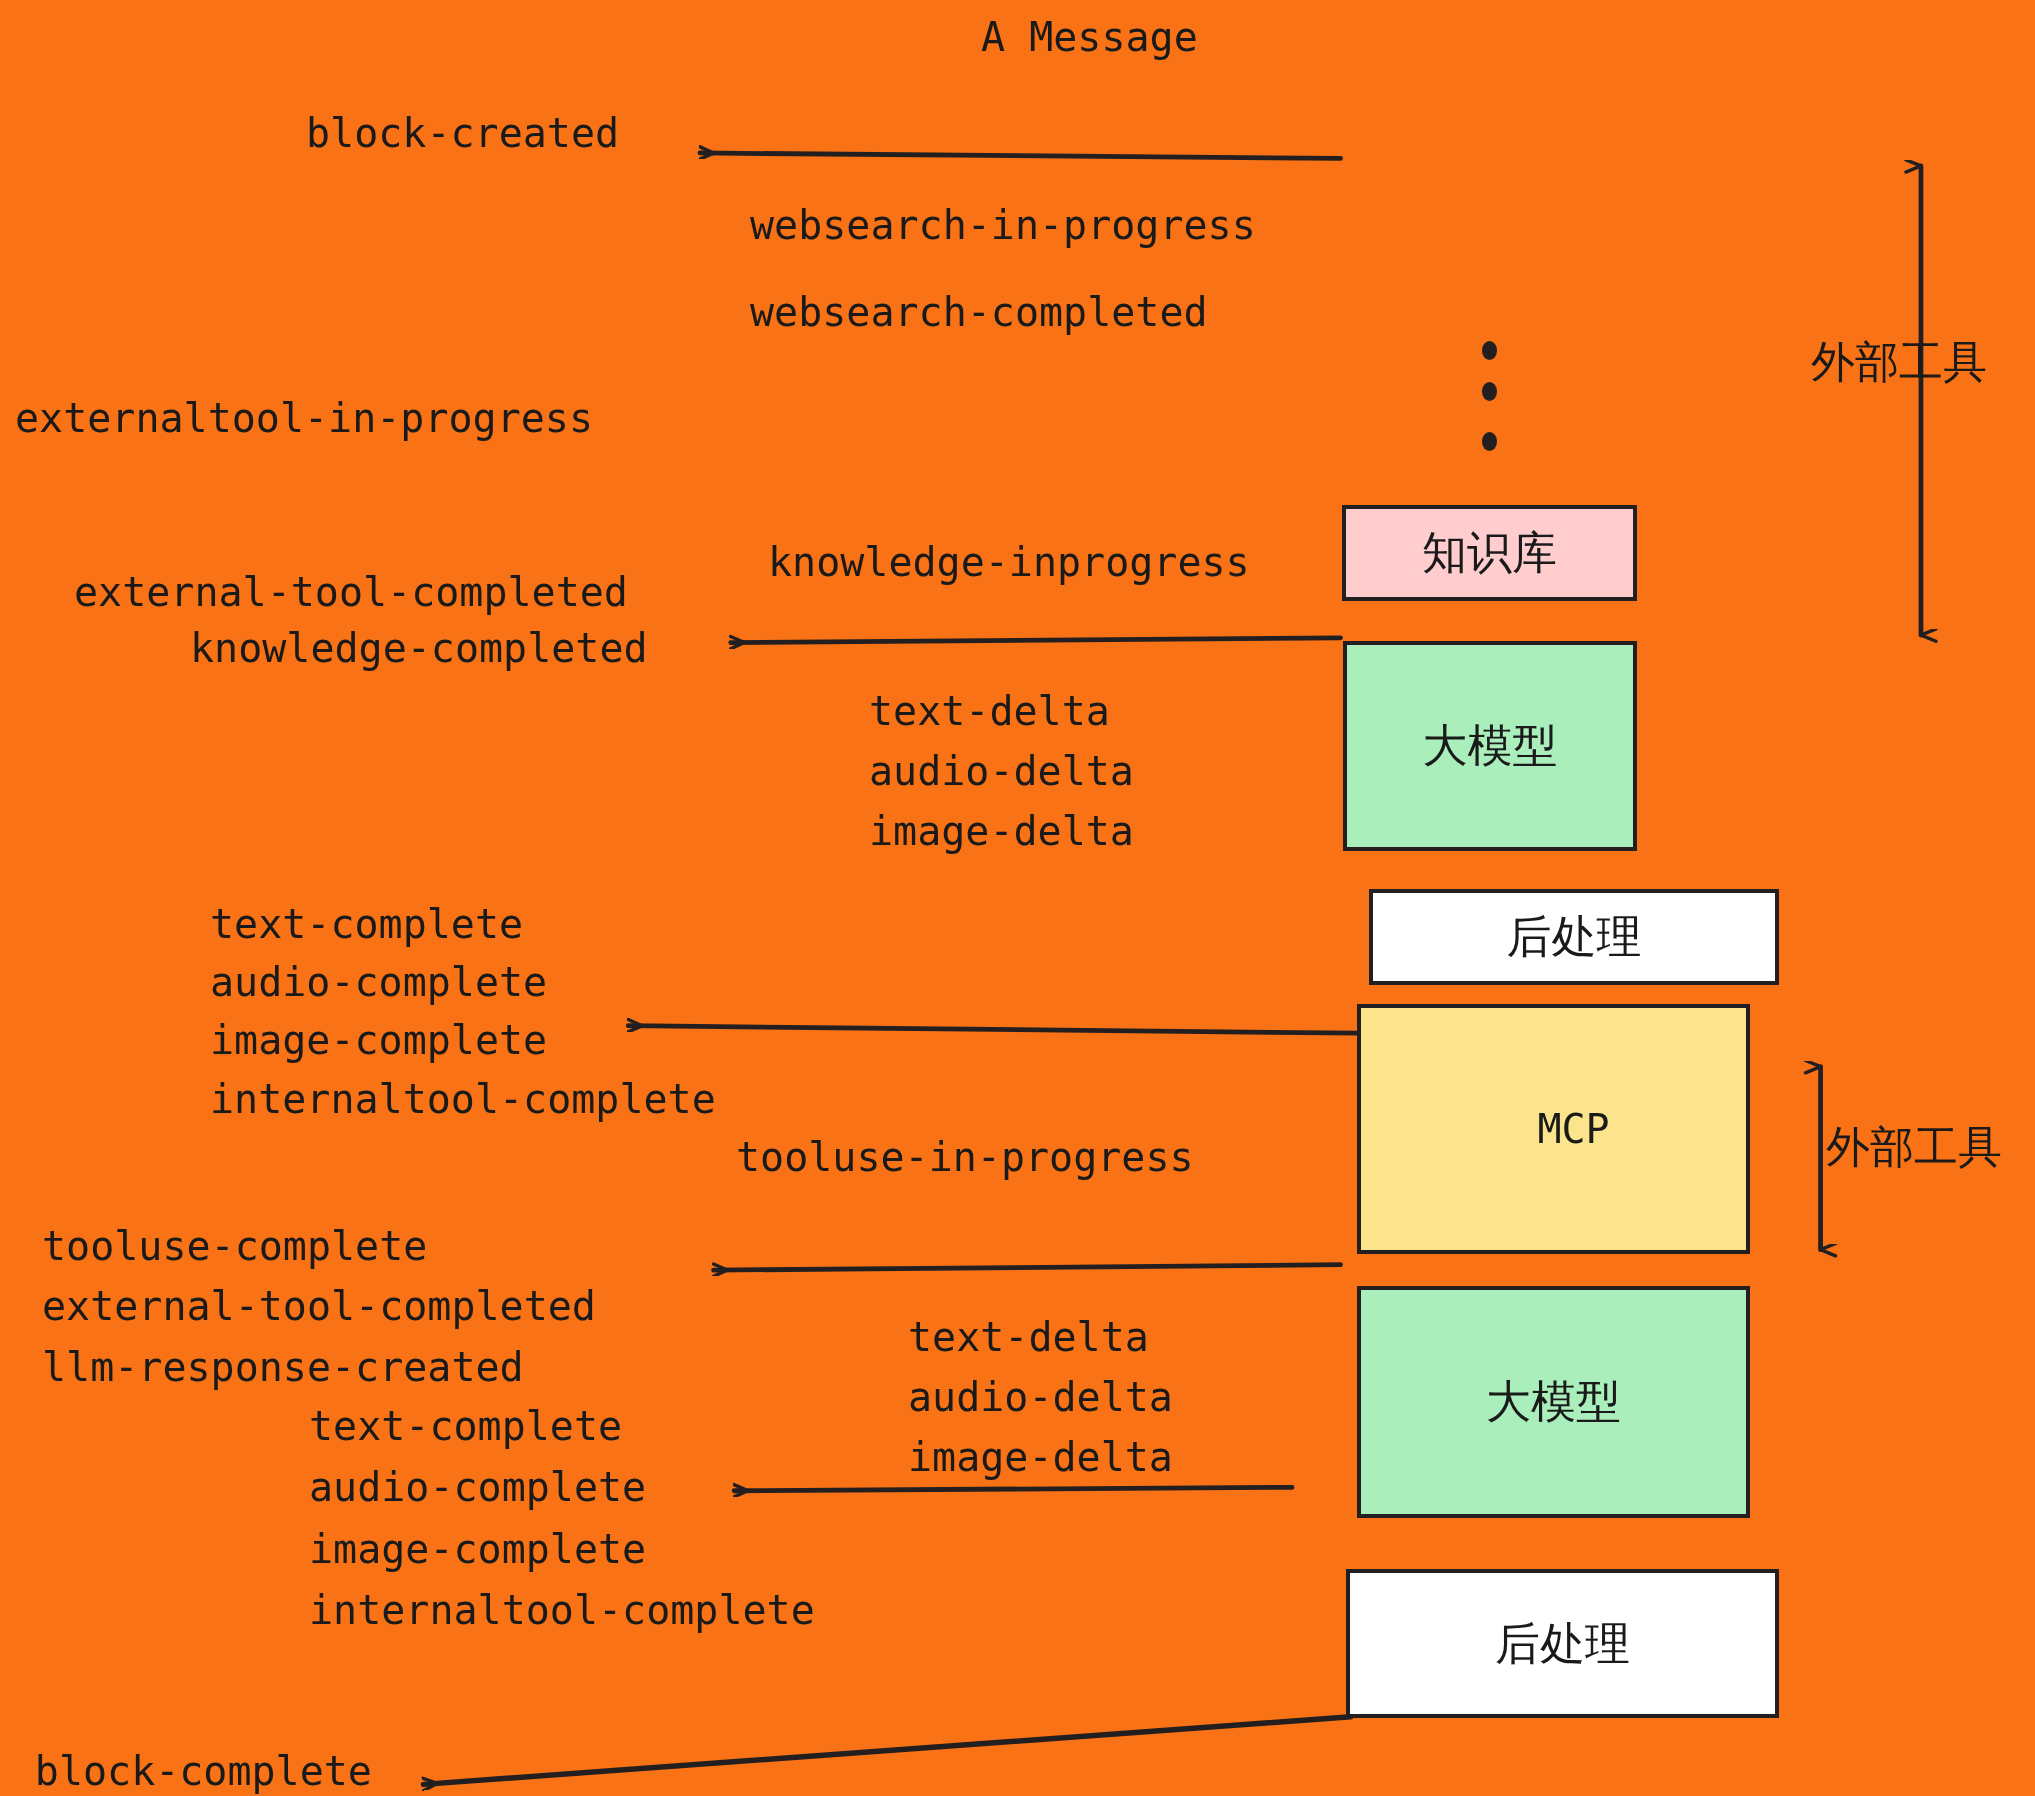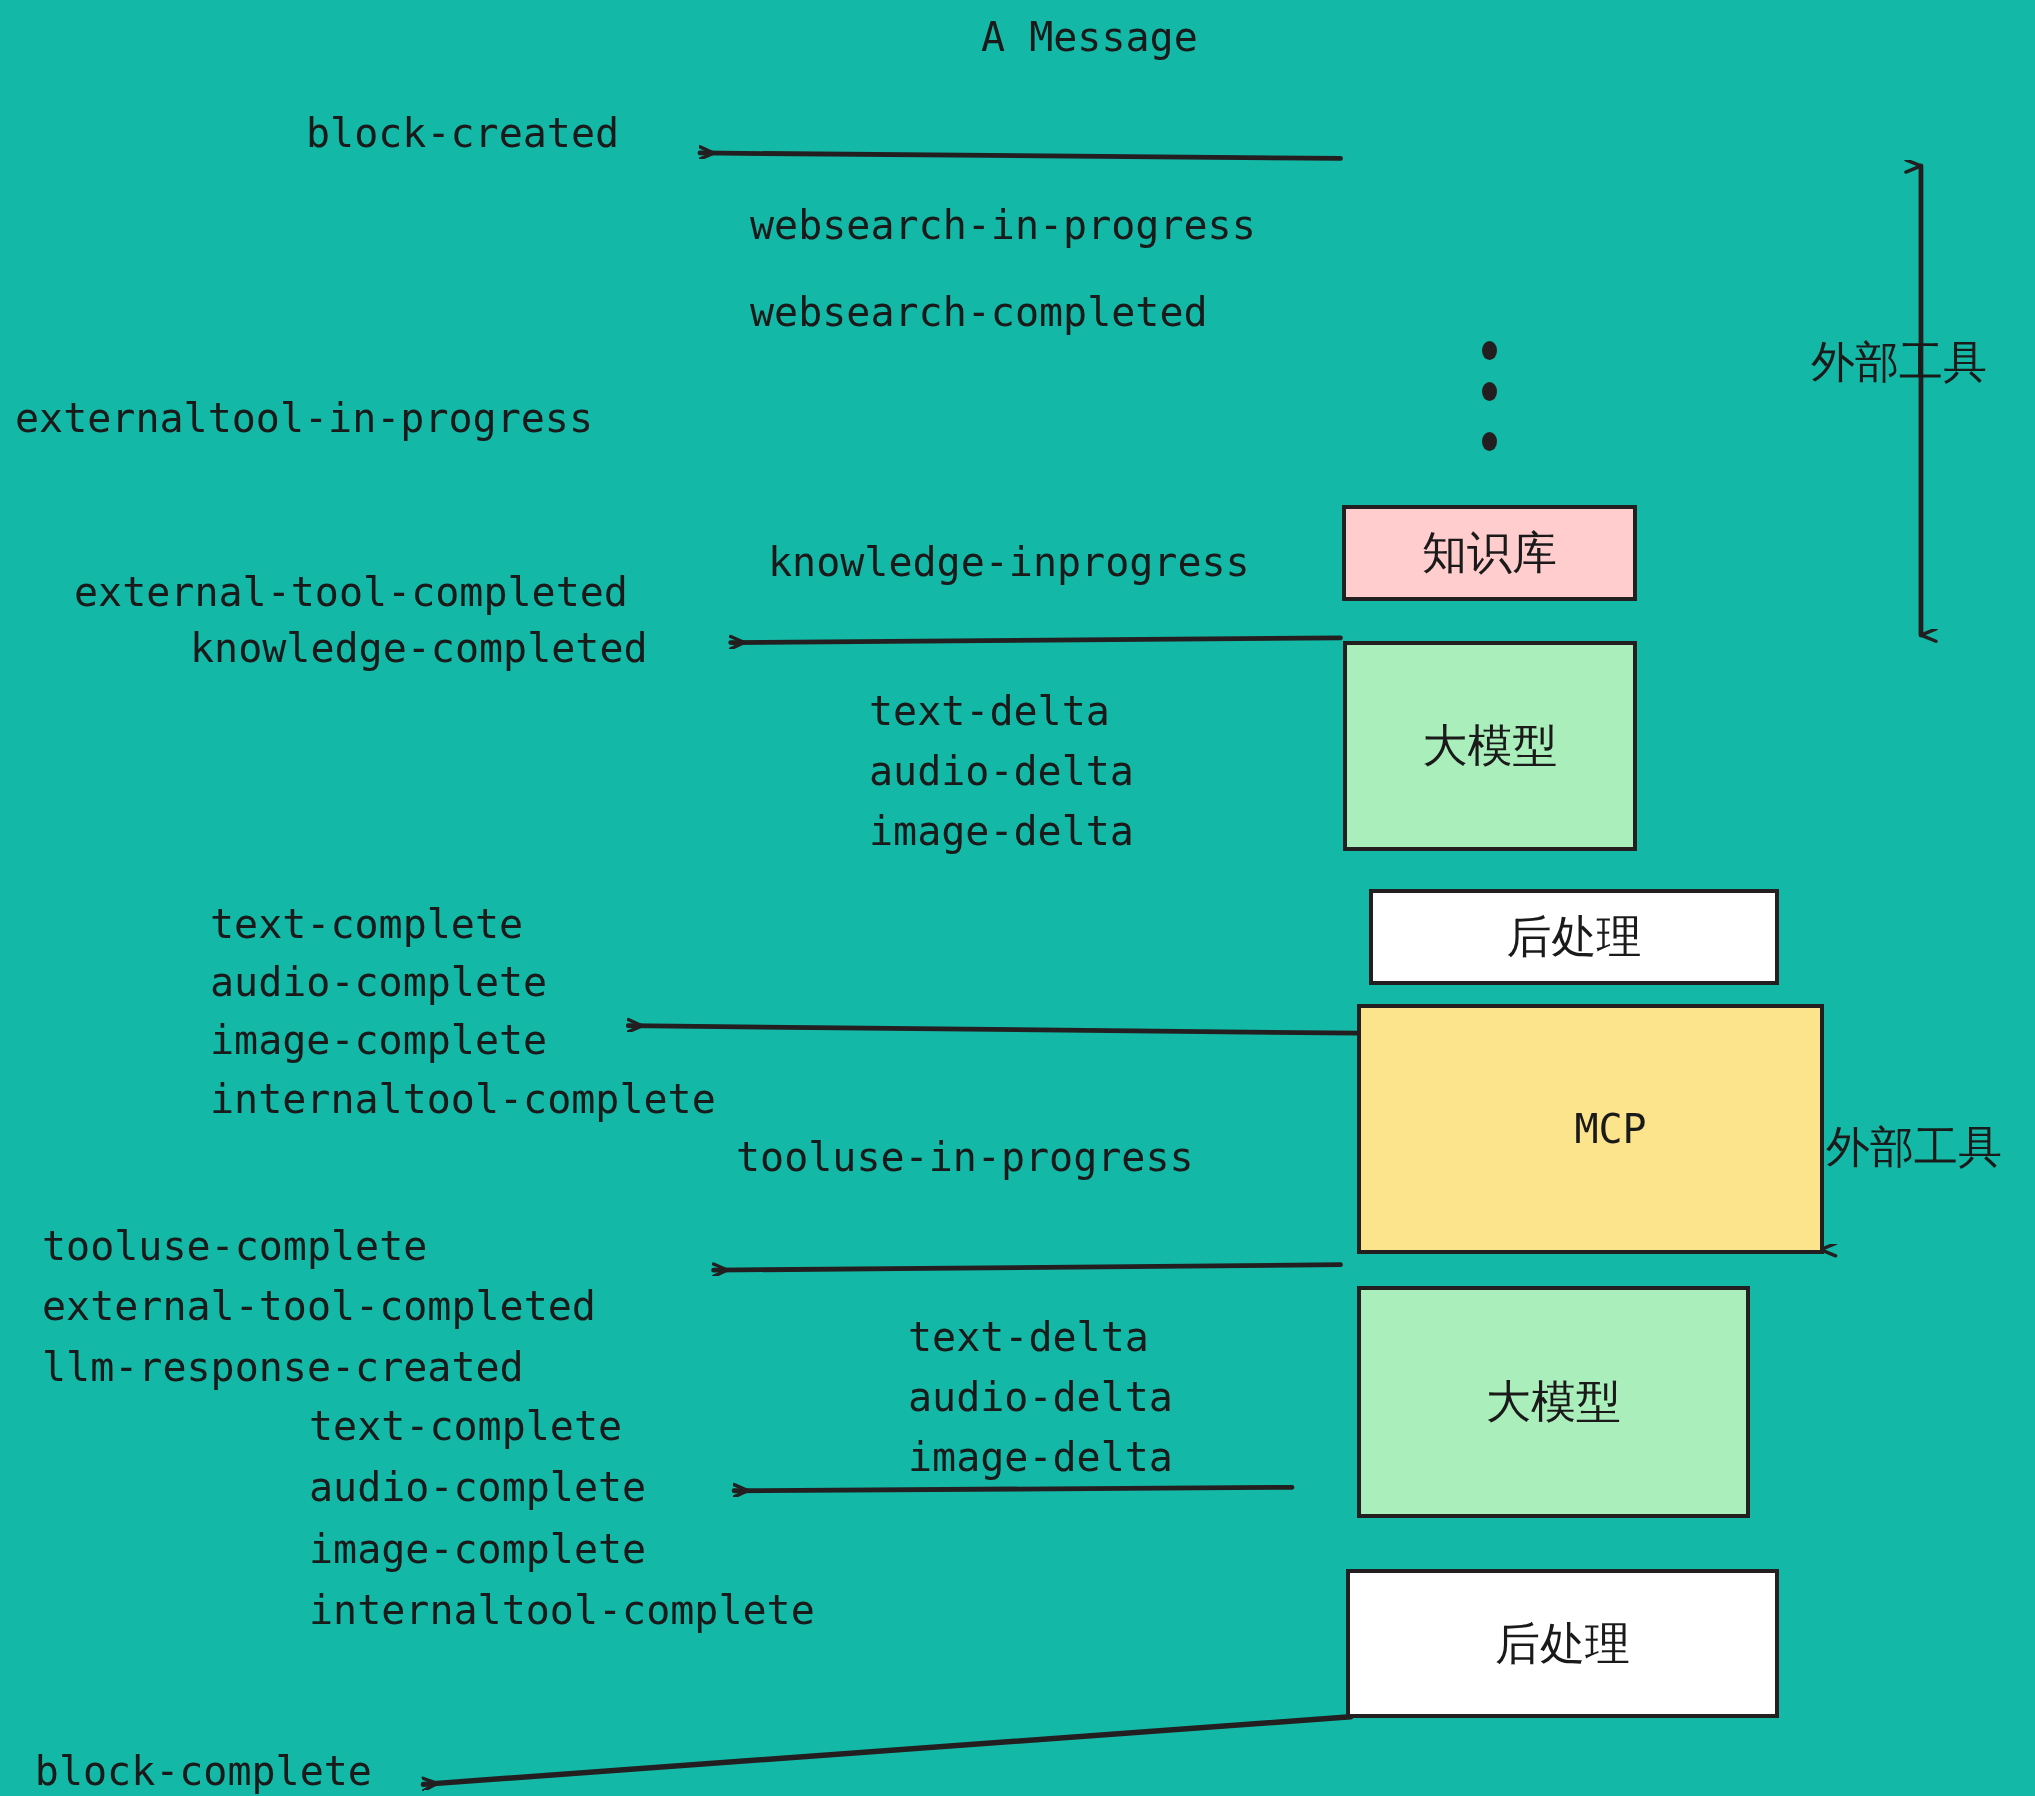--- a/index.html
+++ b/index.html
@@ -1,20 +1,20 @@
 <!DOCTYPE html>
 <html style="font-size:11px"><head>
 <meta charset="utf-8">
 <style>
   html,body{margin:0;padding:0;background:#ffffff;}
   #stage{
     position:relative;
     width:2035px;
     height:1796px;
-    background:#14b8a6;
+    background:#f97316;
     overflow:hidden;
     font-family:"DejaVu Sans Mono","Liberation Mono",monospace;
   }
   .lbl{
     position:absolute;
     font-family:"DejaVu Sans Mono","Liberation Mono",monospace;
     font-size:40px;
     line-height:1;
     color:#1a1a1a;
     white-space:nowrap;
@@ -146,21 +146,21 @@
   </div>
 
   <div class="box" style="left:1343px;top:641px;width:294px;height:210px;background:#aaeebb;">
     <span>大模型</span>
   </div>
 
   <div class="box" style="left:1369px;top:889px;width:410px;height:96px;background:#ffffff;">
     <span>后处理</span>
   </div>
 
-  <div class="box mono" style="left:1357px;top:1004px;width:467px;height:250px;background:#fbe48b;padding-left:40px;">
+  <div class="box mono" style="left:1357px;top:1004px;width:393px;height:250px;background:#fbe48b;padding-left:40px;">
     <span>MCP</span>
   </div>
 
   <div class="box" style="left:1357px;top:1286px;width:393px;height:232px;background:#aaeebb;">
     <span>大模型</span>
   </div>
 
   <div class="box" style="left:1346px;top:1569px;width:433px;height:149px;background:#ffffff;">
     <span>后处理</span>
   </div>

